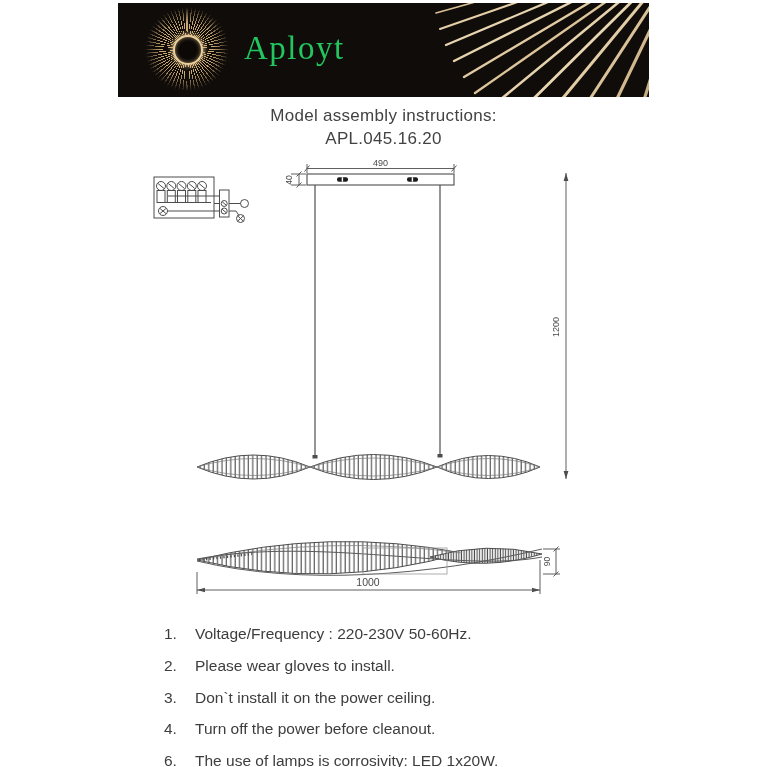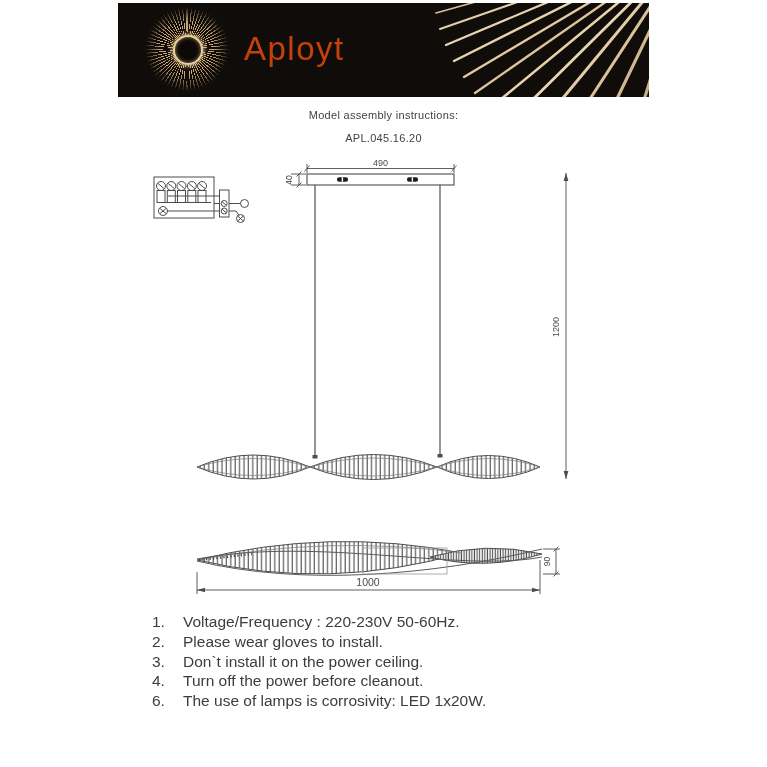--- a/index.html
+++ b/index.html
@@ -20,42 +20,42 @@
     -webkit-mask:radial-gradient(circle, transparent 0 12px, #000 14px 26px, rgba(0,0,0,.55) 34px, transparent 42px);
     mask:radial-gradient(circle, transparent 0 12px, #000 14px 26px, rgba(0,0,0,.55) 34px, transparent 42px);
   }
   .burst-ring{
     position:absolute;left:55px;top:32px;width:26px;height:26px;border-radius:50%;
     border:2px solid #e9cd9b;box-shadow:0 0 5px 1px rgba(236,206,150,.85), inset 0 0 4px rgba(236,206,150,.6);
     background:#0b0806;
   }
   .logo-text{
     position:absolute;left:126px;top:27px;
-    font-size:33px;letter-spacing:1.5px;color:#c2410c;font-weight:400;
-    font-family:Liberation Sans, sans-serif;
+    font-size:33px;letter-spacing:1.5px;color:#22c55e;font-weight:400;
+    font-family:Liberation Serif, serif;
   }
   .rays{position:absolute;left:0;top:0;width:531px;height:95px;}
 
   
   .title{
     position:absolute;left:118px;top:104px;width:531px;
-    text-align:center;color:#434343;font-size:11px;line-height:23px;
+    text-align:center;color:#434343;font-size:17px;line-height:23px;
     letter-spacing:.3px;
   }
 
   
   .drawing{position:absolute;left:0;top:0;width:767px;height:767px;}
   .drawing text{fill:#4a4a4a;font-family:"Liberation Sans", sans-serif;}
 
   
   .instructions{
     position:absolute;left:152px;top:612px;width:480px;margin:0;padding:0;
     list-style:none;color:#3d3d3d;font-size:15.5px;line-height:19.8px;
   }
-  .instructions li{margin:0;padding:0;white-space:nowrap;}
+  .instructions li{margin:12px;padding:0;white-space:nowrap;}
   .instructions .num{display:inline-block;width:31px;}
 </style>
 </head>
 <body>
 
 <div class="banner">
   <div class="burst"></div>
   <div class="burst-ring"></div>
   <div class="logo-text">Aployt</div>
   <svg class="rays" viewBox="0 0 531 95">

